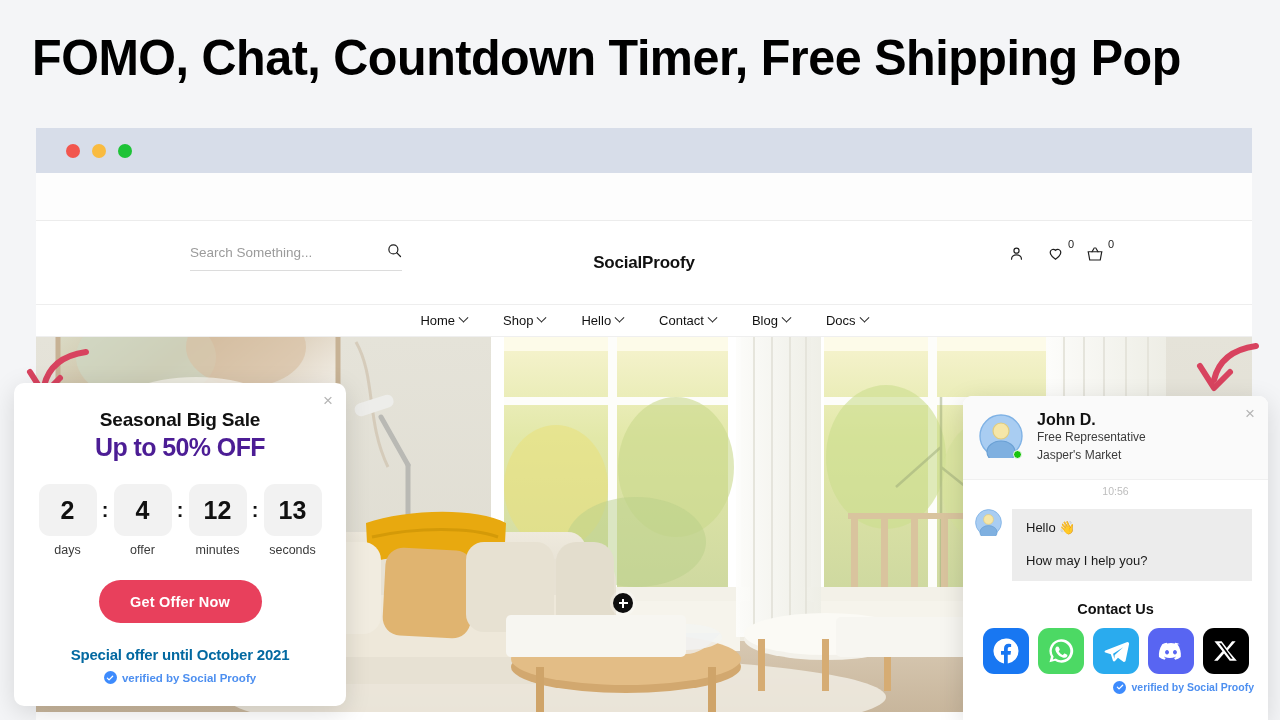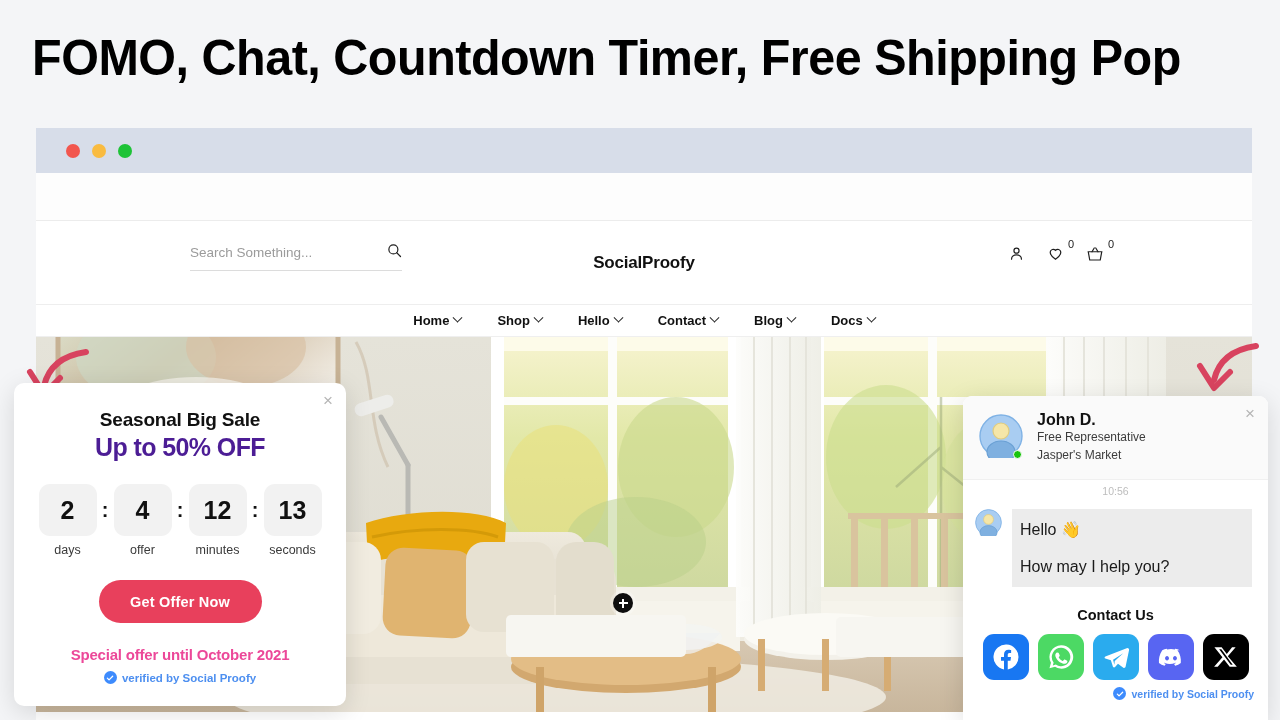--- a/index.html
+++ b/index.html
@@ -103,21 +103,21 @@
   
   .navbar {
     height: 32px;
     background: #fff;
     display: flex; align-items: center; justify-content: center;
     gap: 36px;
     border-bottom: 1px solid #efefef;
   }
   .nav-item {
     font-size: 13px;
-    font-weight: bold;
+    font-weight: normal;
     color: #111;
     display: flex; align-items: center; gap: 5px;
     cursor: pointer;
   }
   .chev { width: 7px; height: 7px; border-right: 1.4px solid #222; border-bottom: 1.4px solid #222; transform: rotate(45deg) translate(-2px,-2px); }
 
   
   .hero {
     position: relative;
     height: 375px;
@@ -198,21 +198,21 @@
     background: #e8405c;
     color: #fff;
     border: none; border-radius: 23px;
     font-size: 14.5px; font-weight: bold;
     letter-spacing: 0.2px;
     cursor: pointer;
     font-family: "Liberation Sans", sans-serif;
   }
   .cd-foot {
     margin-top: 23px;
-    font-size: 15px; font-weight: bold; color: #ec4899;
+    font-size: 15px; font-weight: bold; color: #0369a1;
     letter-spacing: -0.2px;
   }
   .verified {
     margin-top: 8px;
     display: flex; align-items: center; justify-content: center; gap: 5px;
     font-size: 11.5px; font-weight: bold; color: #4d8ff0;
   }
   .verified-tick {
     width: 13px; height: 13px; border-radius: 50%;
     background: #3d8bfd;
@@ -250,22 +250,22 @@
   .chat-time {
     text-align: center;
     font-size: 10.5px;
     color: #bdbdbd;
     margin-top: 5px;
   }
   .chat-row { display: flex; align-items: flex-start; gap: 10px; padding: 12px 16px 0 12px; }
   .bubble {
     background: #ececec;
     border-radius: 0;
-    padding: 12px 8px;
-    font-size: 16px;
+    padding: 12px 14px;
+    font-size: 13px;
     color: #1a1a1a;
     line-height: 1.1;
     flex: 1;
   }
   .bubble p + p { margin-top: 19px; }
   .contact-title {
     text-align: center;
     font-size: 14.5px;
     font-weight: bold;
     color: #111;

